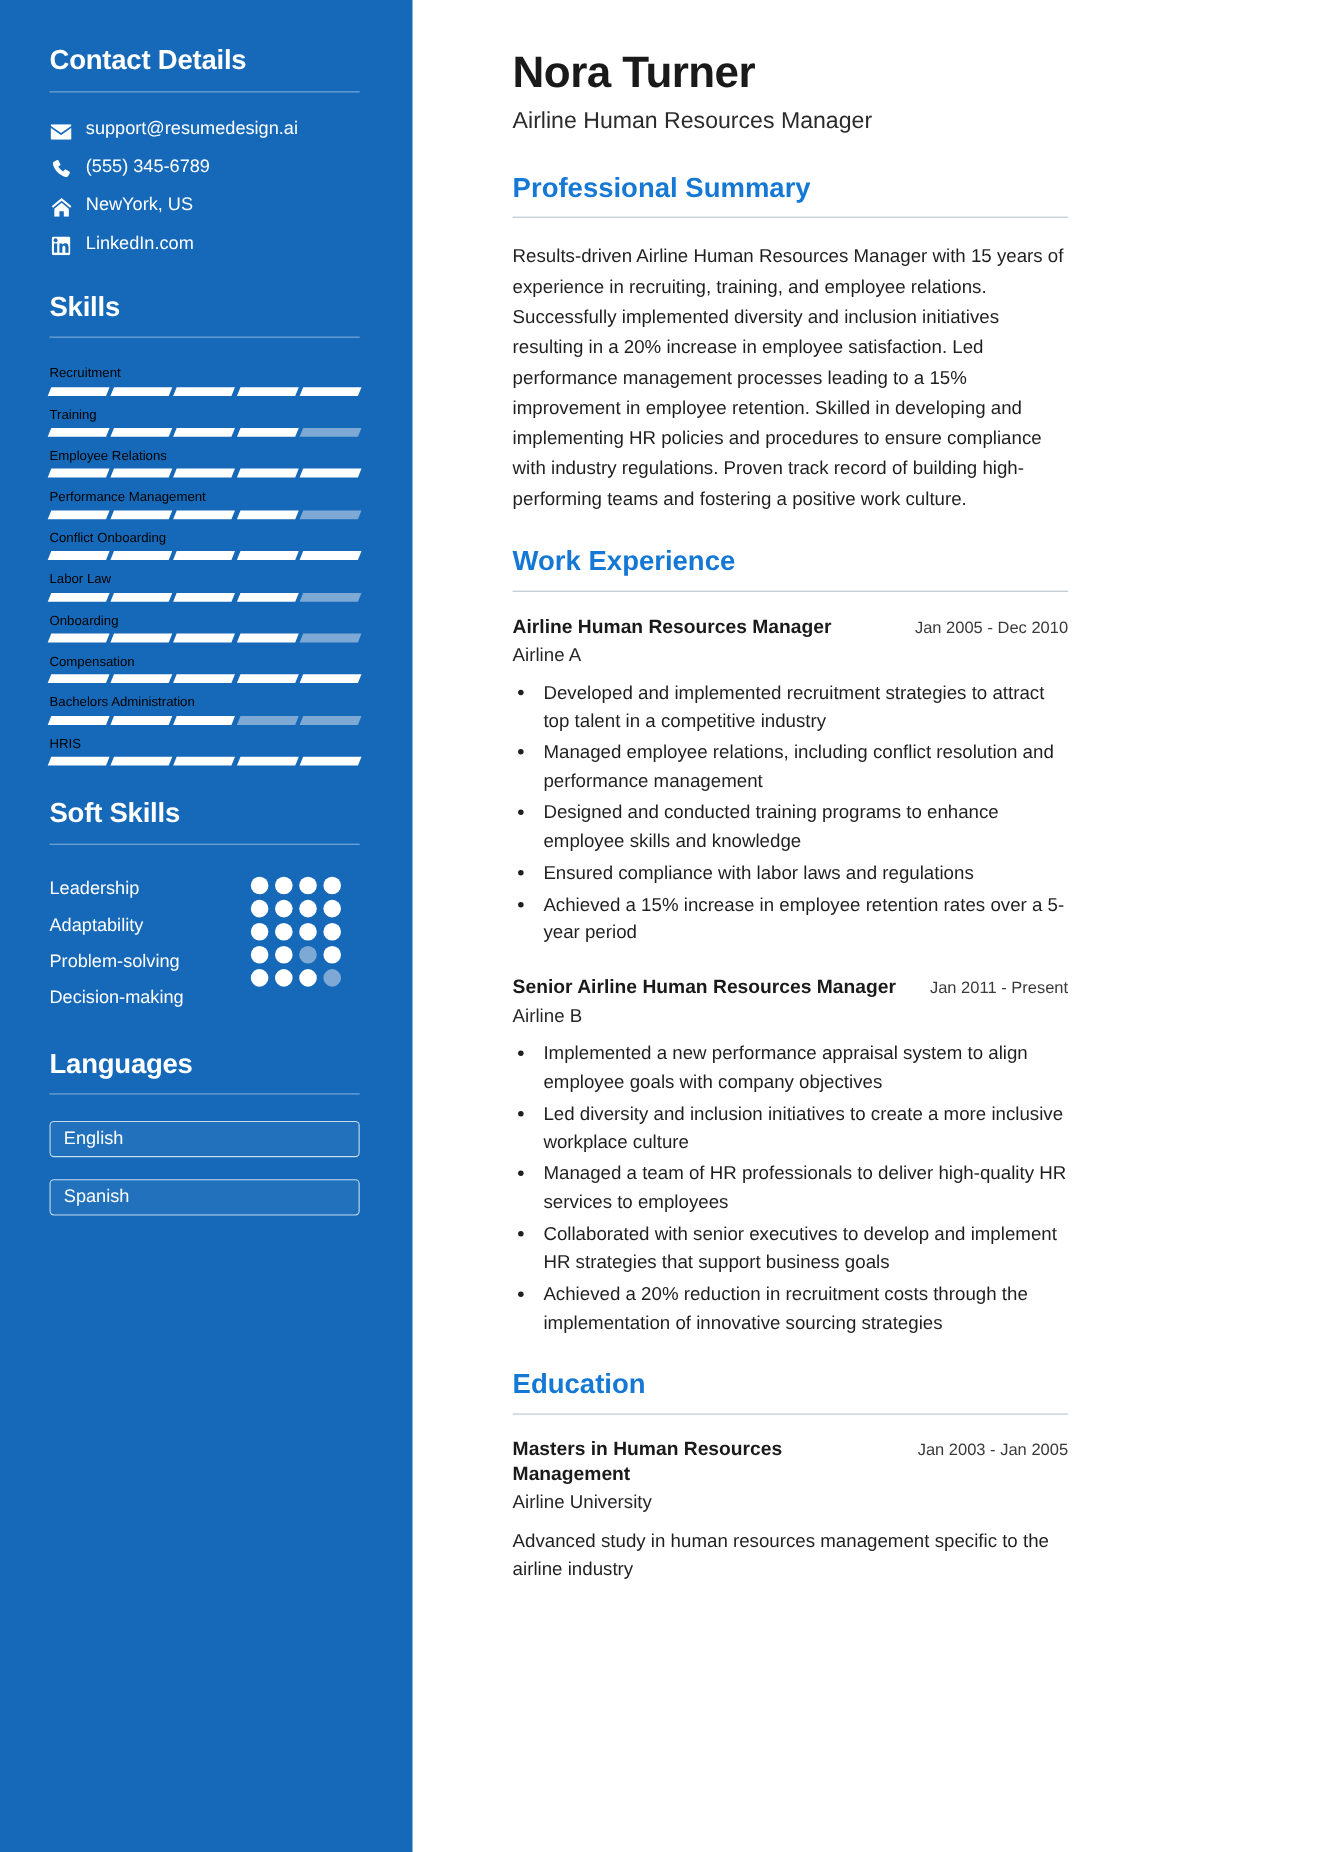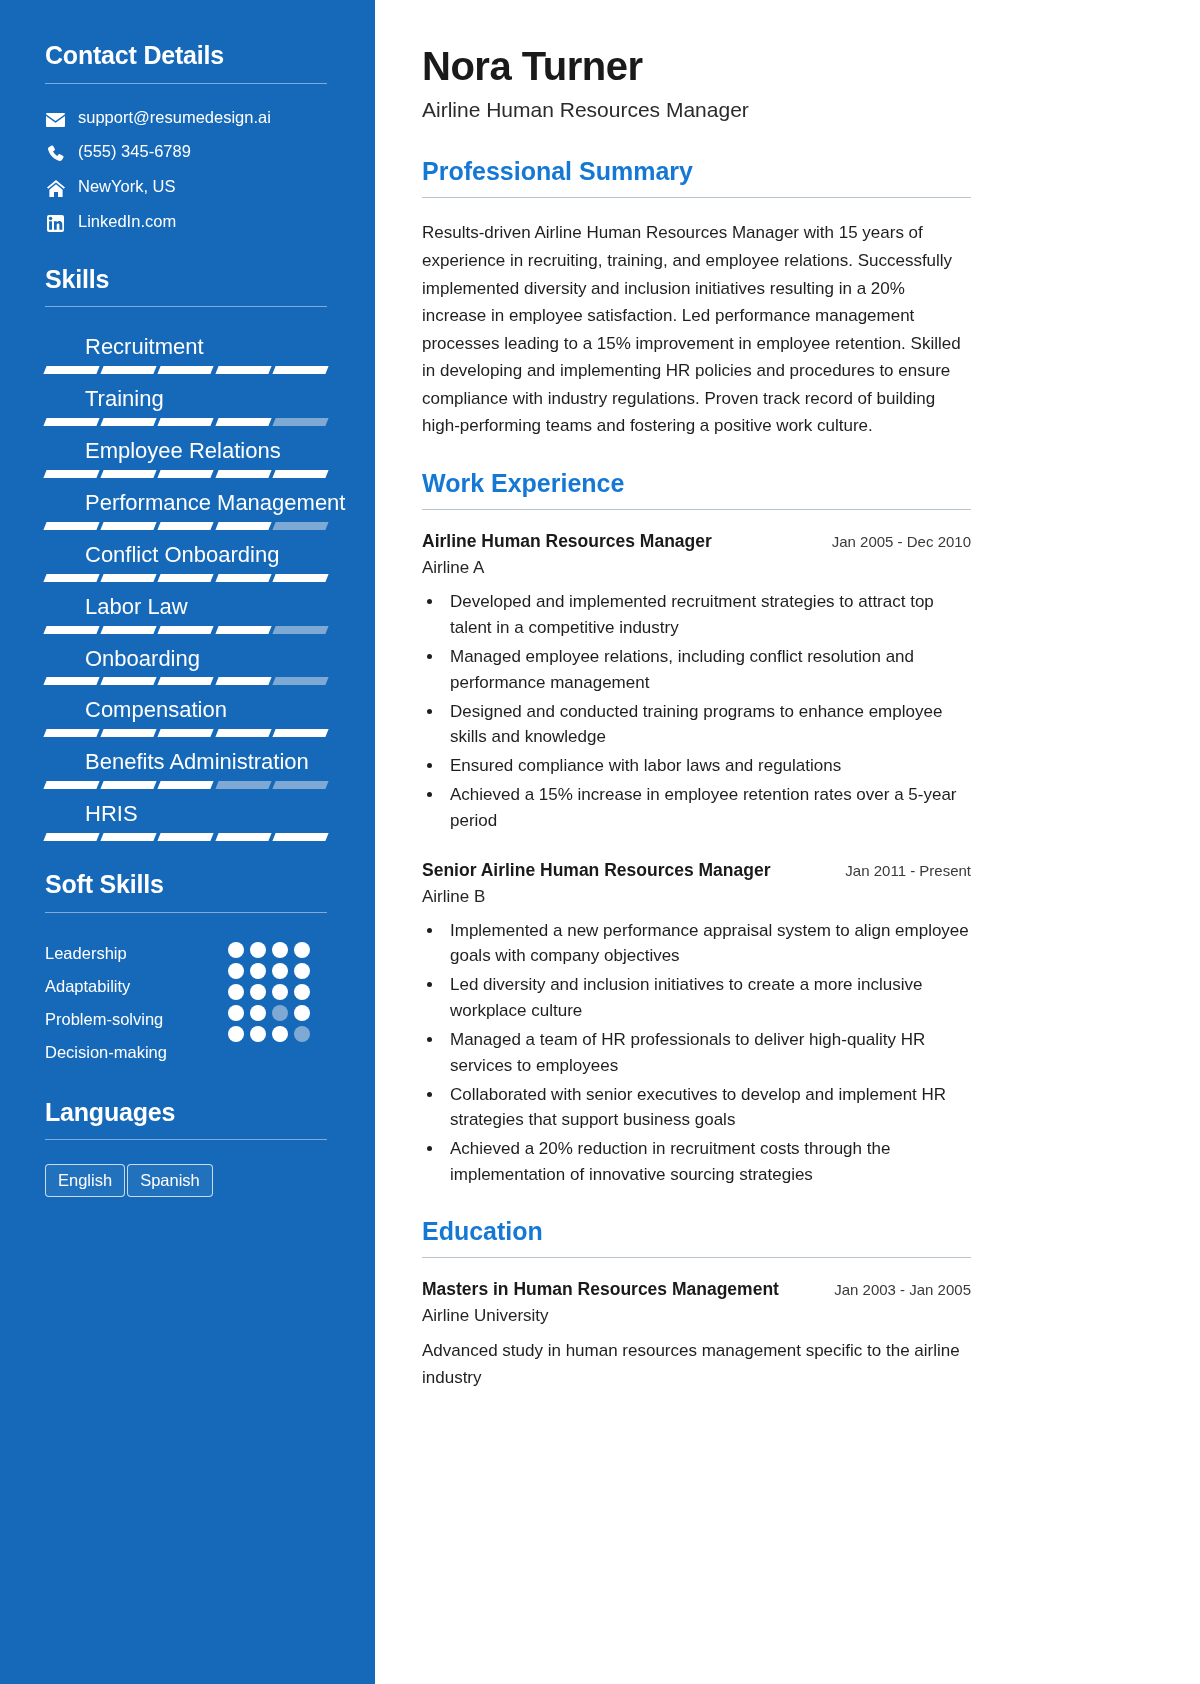--- a/index.html
+++ b/index.html
@@ -62,26 +62,25 @@
     flex: 0 0 21px;
     display: flex;
     align-items: center;
     justify-content: center;
   }
   .contact-icon svg { display: block; fill: #ffffff; }
 
   
   .skill-item { margin-bottom: 5px; }
   .skill-label {
-    font-size: 22px;
+    font-size: 12px;
     line-height: 1.45;
-    color: #ffffff;
+    color: #000000;
     margin-bottom: 3px;
     white-space: nowrap;
-    margin-left: 40px;
   }
   .skill-bar {
     display: flex;
     gap: 4px;
     margin-bottom: 9px;
   }
   .skill-seg {
     flex: 1 1 0;
     height: 8px;
     background: #ffffff;
@@ -112,36 +111,37 @@
   .dot {
     width: 16px;
     height: 16px;
     border-radius: 50%;
     background: #ffffff;
     flex: 0 0 16px;
   }
   .dot.off { background: #7da9d4; }
 
   
-  .lang-chips { display: flex; gap: 2px; flex-wrap: wrap; }
+  .lang-chips { display: flex; gap: 20px; flex-wrap: wrap; flex-direction: column; }
   .lang-chip {
     border: 1px solid rgba(255,255,255,0.75);
     border-radius: 4px;
     padding: 6px 12px 7px;
     font-size: 16.5px;
     line-height: 1.1;
     color: #ffffff;
     background: rgba(255,255,255,0.06);
   }
 
   
   .main {
     flex: 1 1 auto;
     padding: 44px 52px 40px 47px;
     min-width: 0;
+    margin-left: 44px;
   }
 
   .cand-name {
     font-size: 40px;
     font-weight: bold;
     color: #1a1a1a;
     letter-spacing: -0.5px;
     line-height: 1.12;
   }
   .cand-title {
@@ -344,21 +344,21 @@
             <div class="skill-label">Compensation</div>
             <div class="skill-bar">
               <span class="skill-seg"></span>
               <span class="skill-seg"></span>
               <span class="skill-seg"></span>
               <span class="skill-seg"></span>
               <span class="skill-seg"></span>
             </div>
           </div>
           <div class="skill-item">
-            <div class="skill-label">Benefits Administration</div>
+            <div class="skill-label">Bachelors Administration</div>
             <div class="skill-bar">
               <span class="skill-seg"></span>
               <span class="skill-seg"></span>
               <span class="skill-seg"></span>
               <span class="skill-seg off"></span>
               <span class="skill-seg off"></span>
             </div>
           </div>
           <div class="skill-item">
             <div class="skill-label">HRIS</div>

